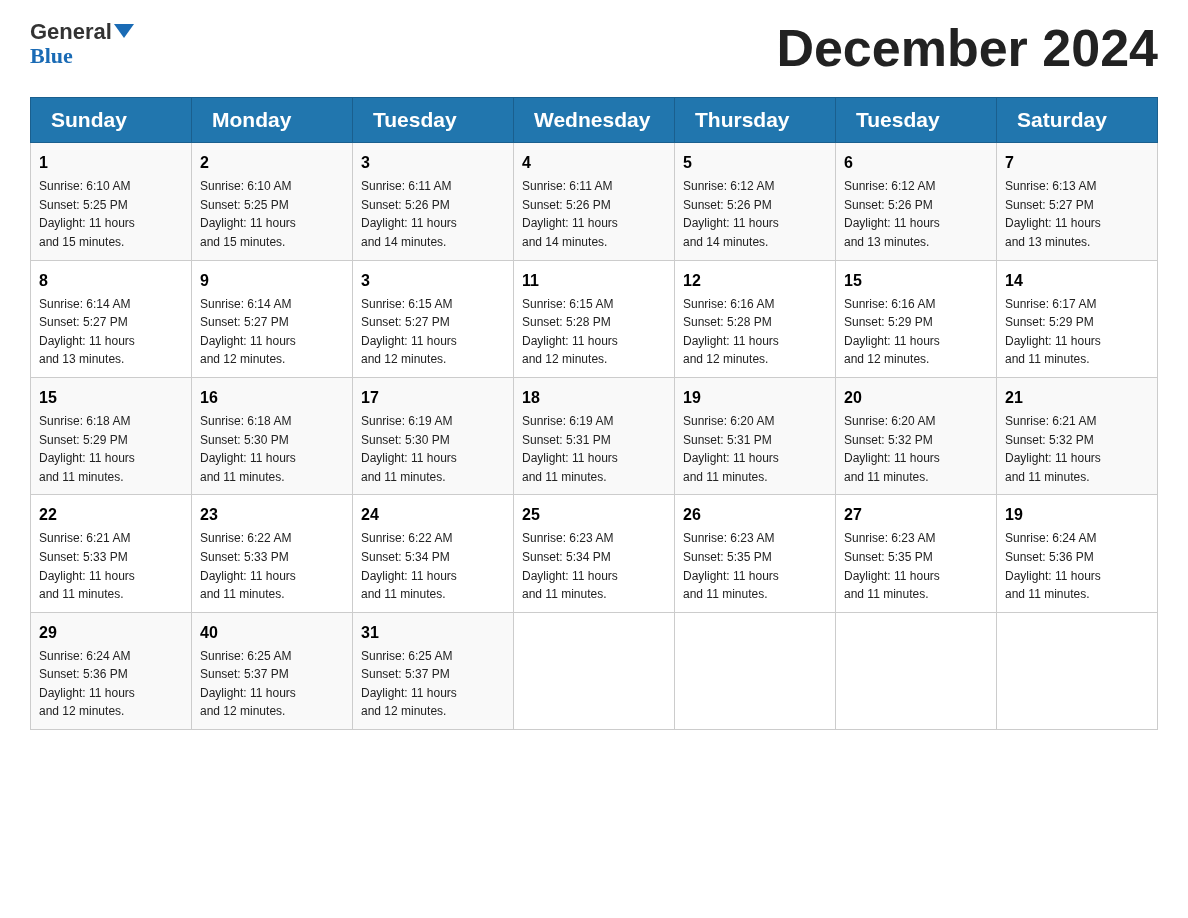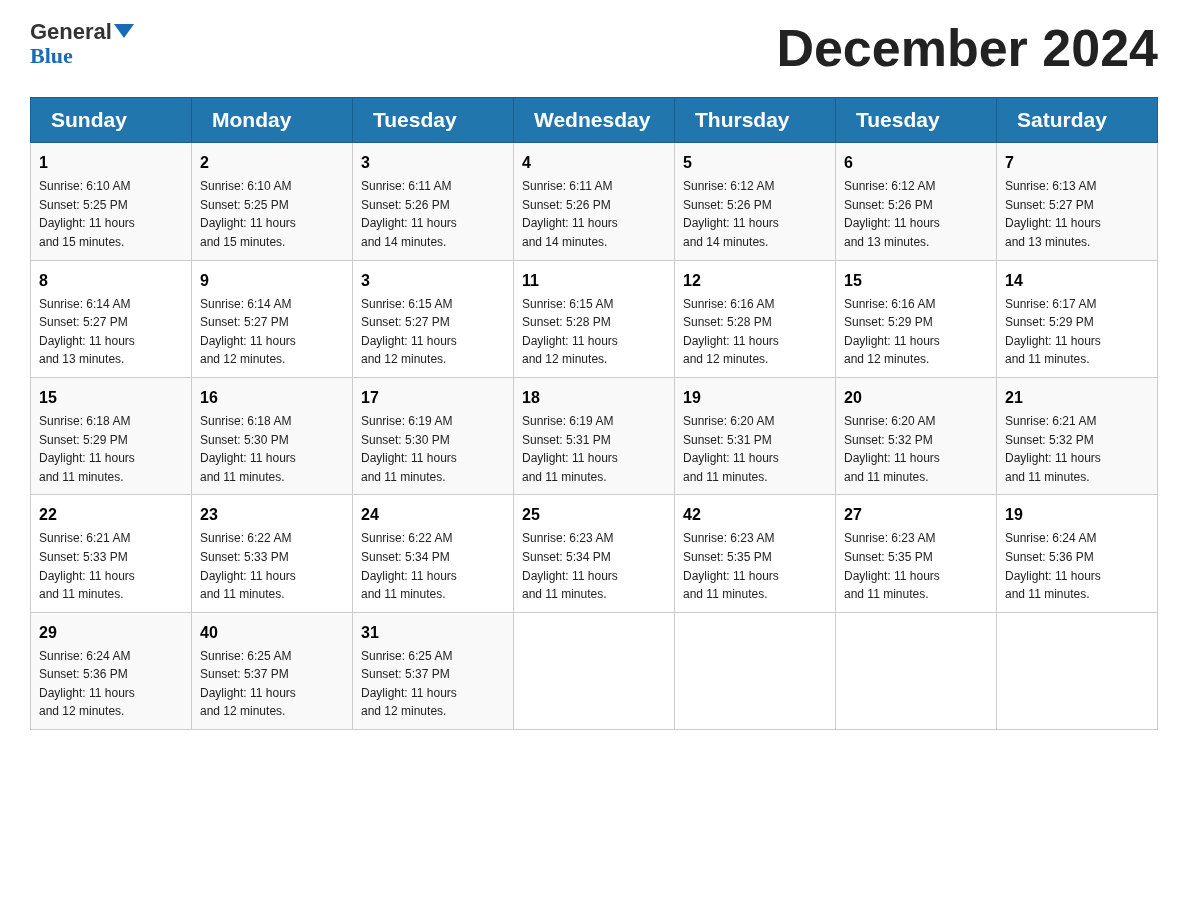--- a/index.html
+++ b/index.html
@@ -232,21 +232,21 @@
         </td>
         <td>
           <span class="day-number">24</span>
           <div class="day-info">Sunrise: 6:22 AM<br>Sunset: 5:34 PM<br>Daylight: 11 hours<br>and 11 minutes.</div>
         </td>
         <td>
           <span class="day-number">25</span>
           <div class="day-info">Sunrise: 6:23 AM<br>Sunset: 5:34 PM<br>Daylight: 11 hours<br>and 11 minutes.</div>
         </td>
         <td>
-          <span class="day-number">42</span>
+          <span class="day-number">26</span>
           <div class="day-info">Sunrise: 6:23 AM<br>Sunset: 5:35 PM<br>Daylight: 11 hours<br>and 11 minutes.</div>
         </td>
         <td>
           <span class="day-number">27</span>
           <div class="day-info">Sunrise: 6:23 AM<br>Sunset: 5:35 PM<br>Daylight: 11 hours<br>and 11 minutes.</div>
         </td>
         <td>
           <span class="day-number">19</span>
           <div class="day-info">Sunrise: 6:24 AM<br>Sunset: 5:36 PM<br>Daylight: 11 hours<br>and 11 minutes.</div>
         </td>

